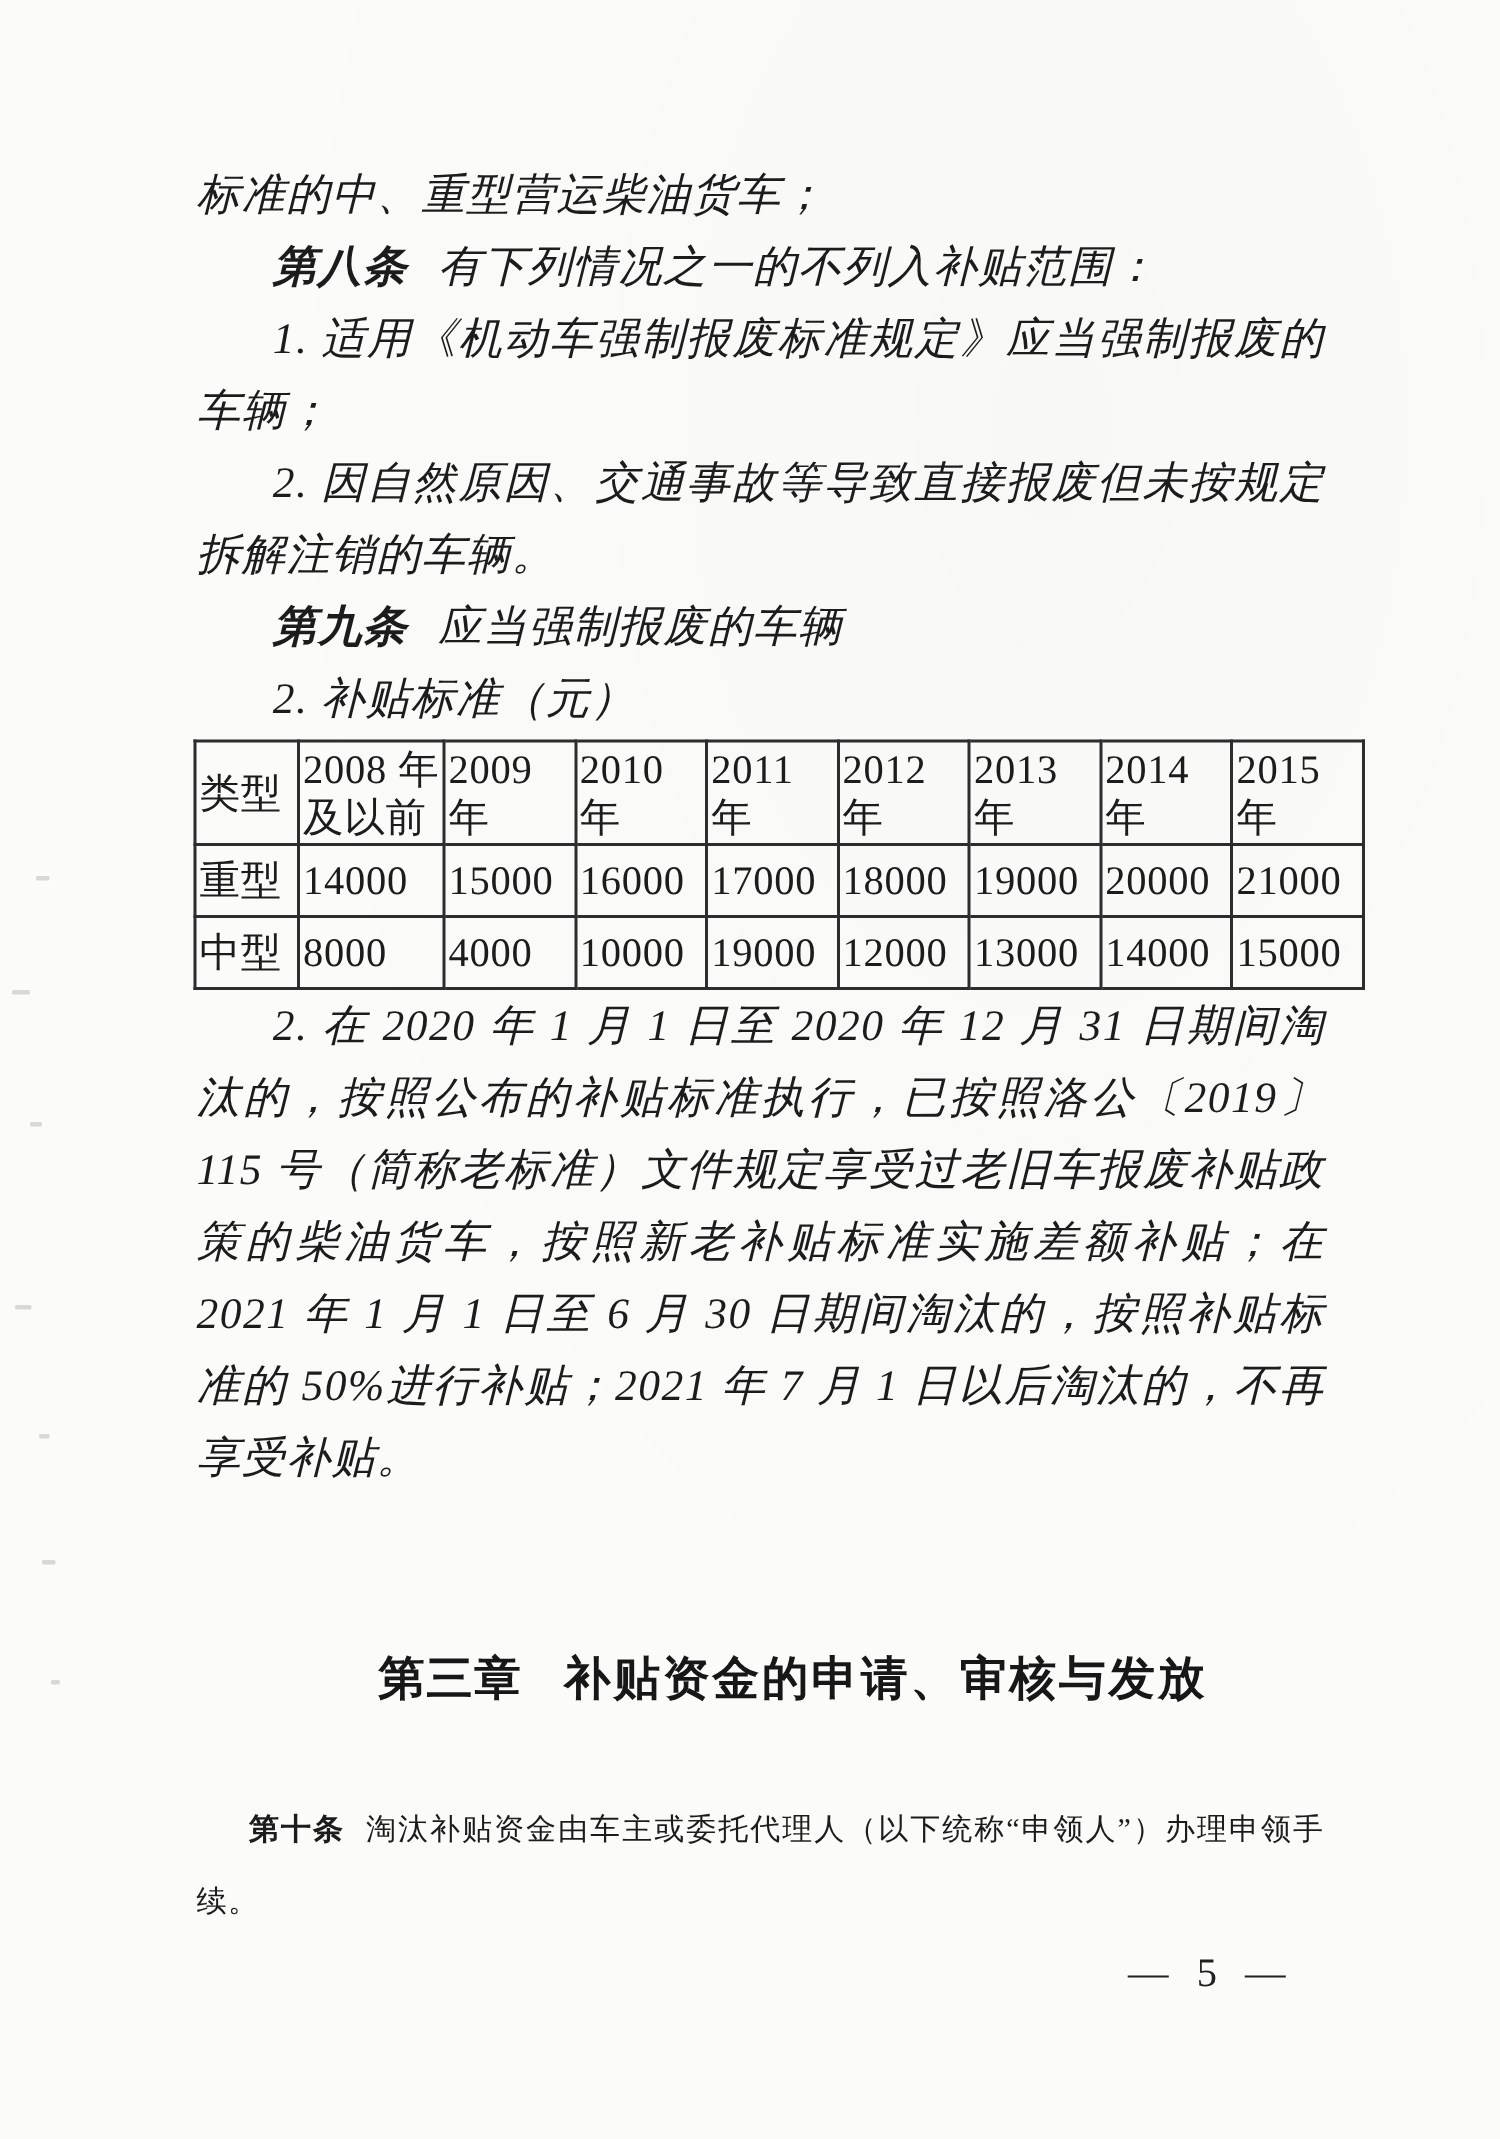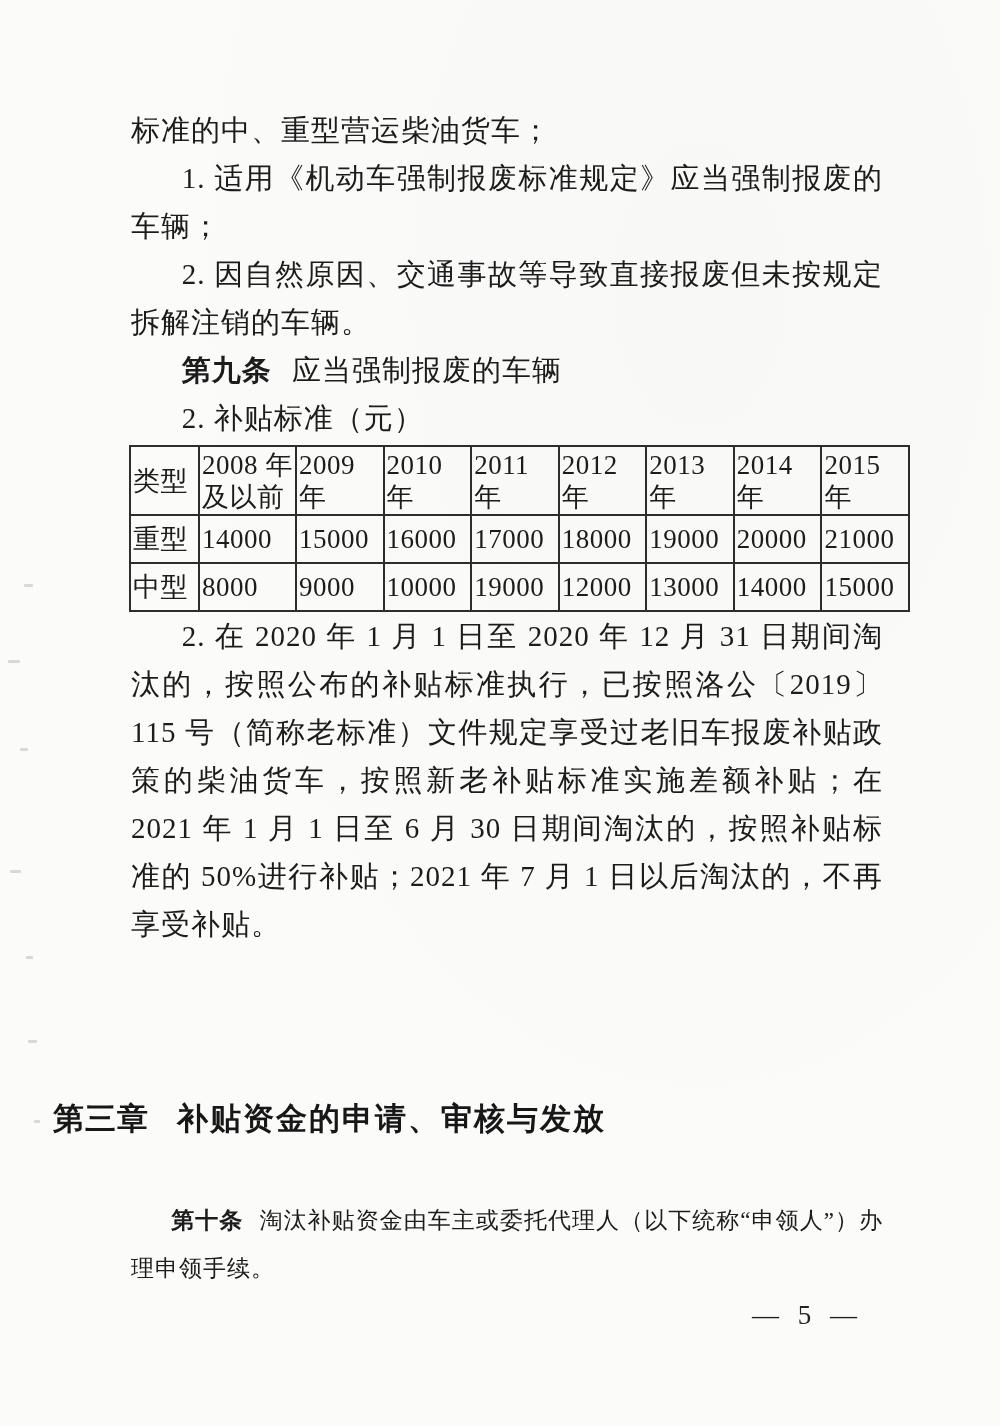--- a/index.html
+++ b/index.html
@@ -21,21 +21,21 @@
   .content {
     position: absolute;
     top: 106px;
     left: 131px;
     width: 752px;
     font-size: 29px;
     line-height: 48px;
     letter-spacing: 1px;
     text-align: justify;
   }
-  .para { text-indent: 1.75em; }
+  .para { text-indent: 1.75em; font-style: italic; }
   .para.no-indent { text-indent: 0; }
   .lead {
     font-family: "Liberation Sans", "DejaVu Sans", sans-serif;
     font-weight: 700;
     letter-spacing: 1px;
     margin-right: 0.7em;
   }
   
   table.subsidy {
     border-collapse: collapse;
@@ -55,35 +55,35 @@
   table.subsidy thead th { height: 69px; }
   table.subsidy tbody td { height: 48px; border-radius: 14px; }
   col.c-type { width: 69px; }
   col.c-first { width: 97px; }
   
   .chapter-heading {
     position: absolute;
     top: 1098px;
     left: 131px;
     width: 752px;
-    text-align: left;
+    text-align: right;
     transform: translateX(-78px);
     font-family: "Liberation Sans", "DejaVu Sans", sans-serif;
     font-weight: 700;
     font-size: 31px;
     letter-spacing: 2px;
     color: #171717;
   }
   .chapter-heading .lead { margin-right: 0.9em; }
   .closing-para {
     position: absolute;
     top: 1196px;
     left: 131px;
     width: 752px;
-    font-size: 23px;
+    font-size: 20px;
     line-height: 48px;
     letter-spacing: 1px;
     text-align: justify;
     text-indent: 1.75em;
   }
   .page-number {
     position: absolute;
     top: 1300px;
     left: 752px;
     font-size: 27px;
@@ -107,20 +107,21 @@
 </head>
 <body>
 
 <div class="page">
 
   <div class="content">
 
     <p class="para no-indent">标准的中、重型营运柴油货车；</p>
 
 
+    <p class="para"><span class="lead">第八条</span><span>有下列情况之一的不列入补贴范围：</span></p>
 
     <p class="para">1. 适用《机动车强制报废标准规定》应当强制报废的车辆；</p>
 
     <p class="para">2. 因自然原因、交通事故等导致直接报废但未按规定拆解注销的车辆。</p>
 
     <p class="para"><span class="lead">第九条</span><span>应当强制报废的车辆</span></p>
 
     <p class="para">2. 补贴标准（元）</p>
 
     <table class="subsidy">
@@ -156,21 +157,21 @@
           <td>16000</td>
           <td>17000</td>
           <td>18000</td>
           <td>19000</td>
           <td>20000</td>
           <td>21000</td>
         </tr>
         <tr>
           <td>中型</td>
           <td>8000</td>
-          <td>9000</td>
+          <td>4000</td>
           <td>10000</td>
           <td>19000</td>
           <td>12000</td>
           <td>13000</td>
           <td>14000</td>
           <td>15000</td>
         </tr>
       </tbody>
     </table>
 

